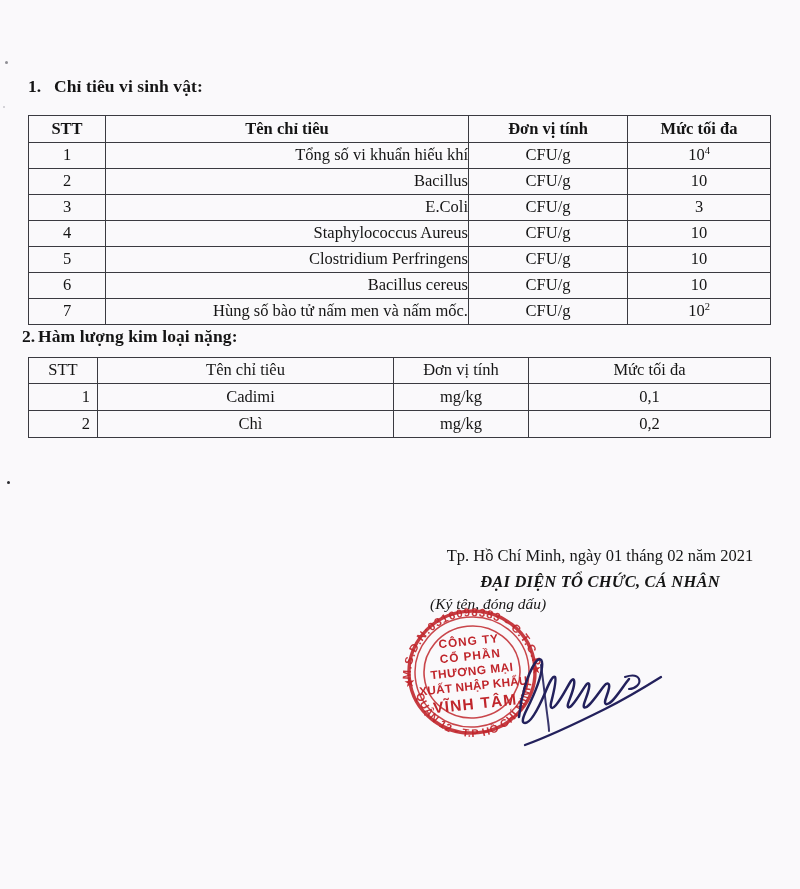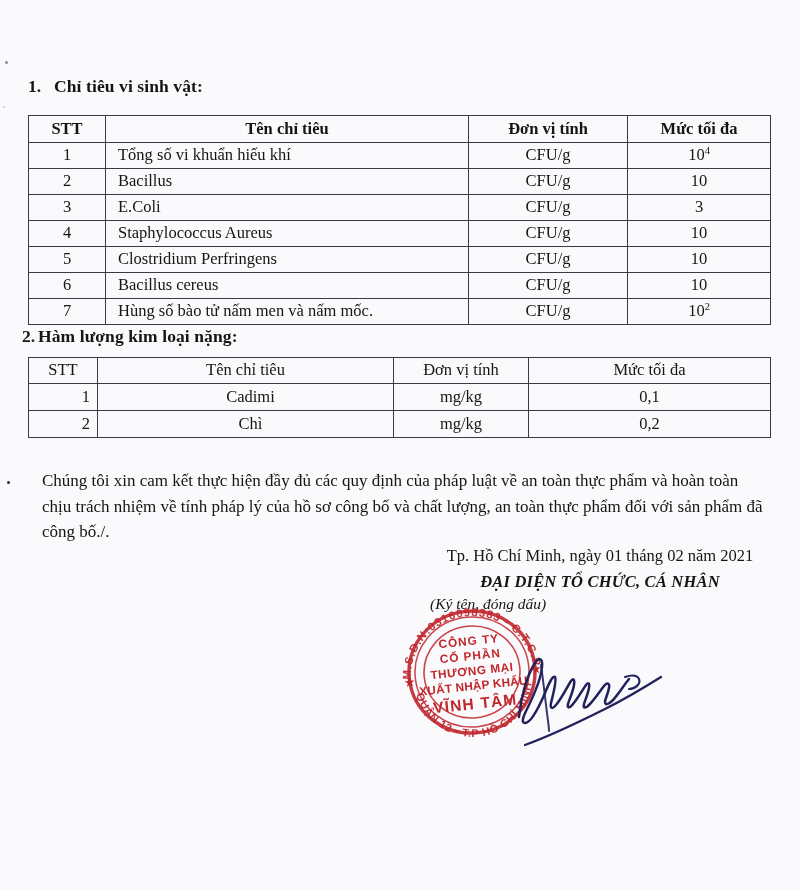--- a/index.html
+++ b/index.html
@@ -59,21 +59,21 @@
     vertical-align: middle;
     font-weight: normal;
     line-height: 1.1;
     margin-left: 16px;
   }
 
   
   #table-micro { left: 28px; top: 115px; width: 738px; }
   #table-micro th { font-weight: bold; height: 26px; }
   #table-micro .c-stt   { width: 76px;  text-align: center; }
-  #table-micro .c-name  { width: 362px; text-align: left; padding-left: 12px; }
+  #table-micro .c-name  { width: 362px; text-align: right; padding-left: 12px; }
   #table-micro .c-unit  { width: 158px; text-align: center; }
   #table-micro .c-limit { width: 142px; text-align: center; }
   #table-micro th.c-name { text-align: center; padding-left: 0; }
 
   
   #table-metal { left: 28px; top: 357px; width: 738px; }
   #table-metal td { height: 26px; }
   #table-metal .c-stt   { width: 68px;  text-align: center; }
   #table-metal .c-name  { width: 295px; text-align: center; padding-left: 10px; }
   #table-metal .c-unit  { width: 134px; text-align: center; }
@@ -252,21 +252,20 @@
       <tr>
         <td class="c-stt">2</td>
         <td class="c-name">Chì</td>
         <td class="c-unit">mg/kg</td>
         <td class="c-limit">0,2</td>
       </tr>
     </tbody>
   </table>
 
   <div id="commit-bullet"></div>
-  <div id="commit-paragraph">Chúng tôi xin cam kết thực hiện đầy đủ các quy định của pháp luật về an toàn thực phẩm và hoàn toàn chịu trách nhiệm về tính pháp lý của hồ sơ công bố và chất lượng, an toàn thực phẩm đối với sản phẩm đã công bố./.</div>
 
   <div id="date-line">Tp. Hồ Chí Minh, ngày 01 tháng 02 năm  2021</div>
   <div id="signer-title">ĐẠI DIỆN TỔ CHỨC, CÁ NHÂN</div>
   <div id="signer-subtitle">(Ký tên, đóng dấu)</div>
 
   <svg id="company-stamp" viewBox="0 0 168 152">
     <defs>
       <path id="arcTop" d="M 22,82 A 62,62 0 0 1 146,82" fill="none"></path>
       <path id="arcBottom" d="M 25,82 A 59,59 0 0 0 143,82" fill="none"></path>
     </defs>

